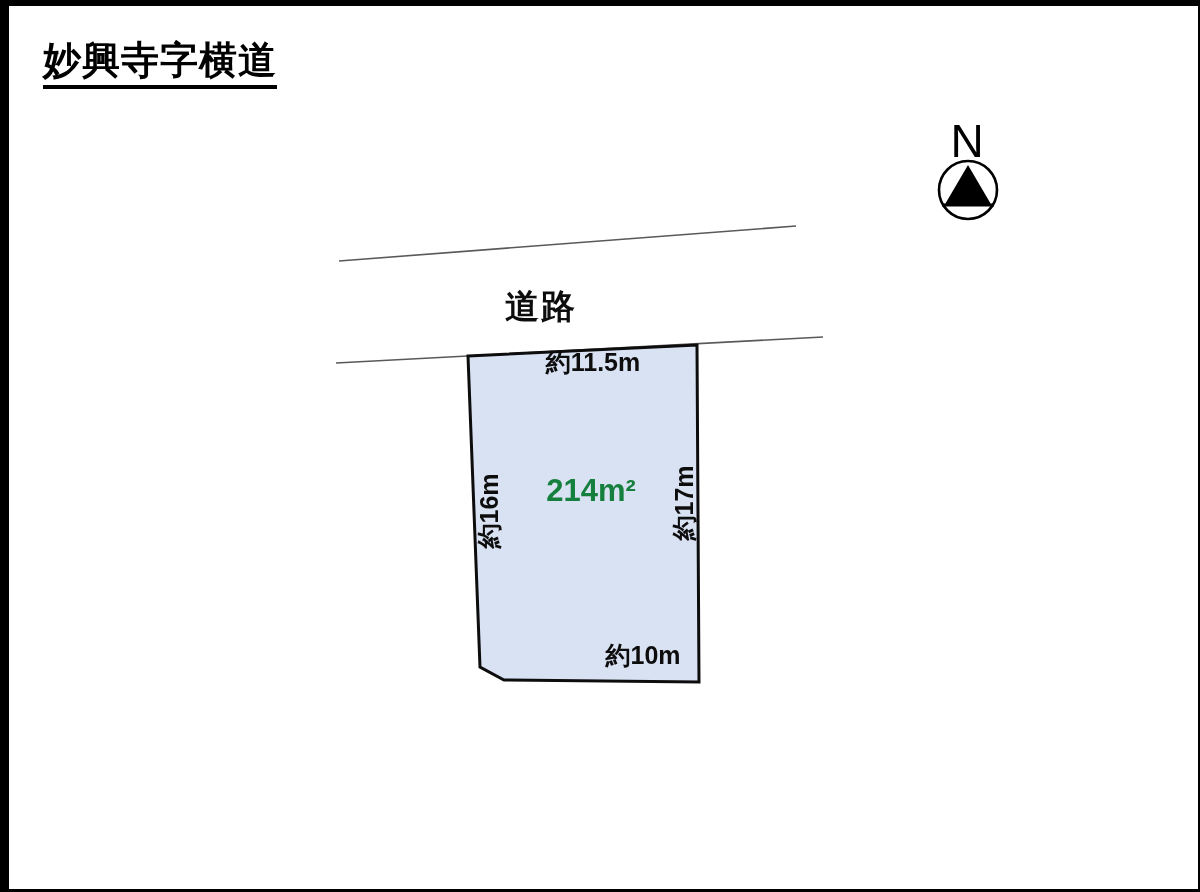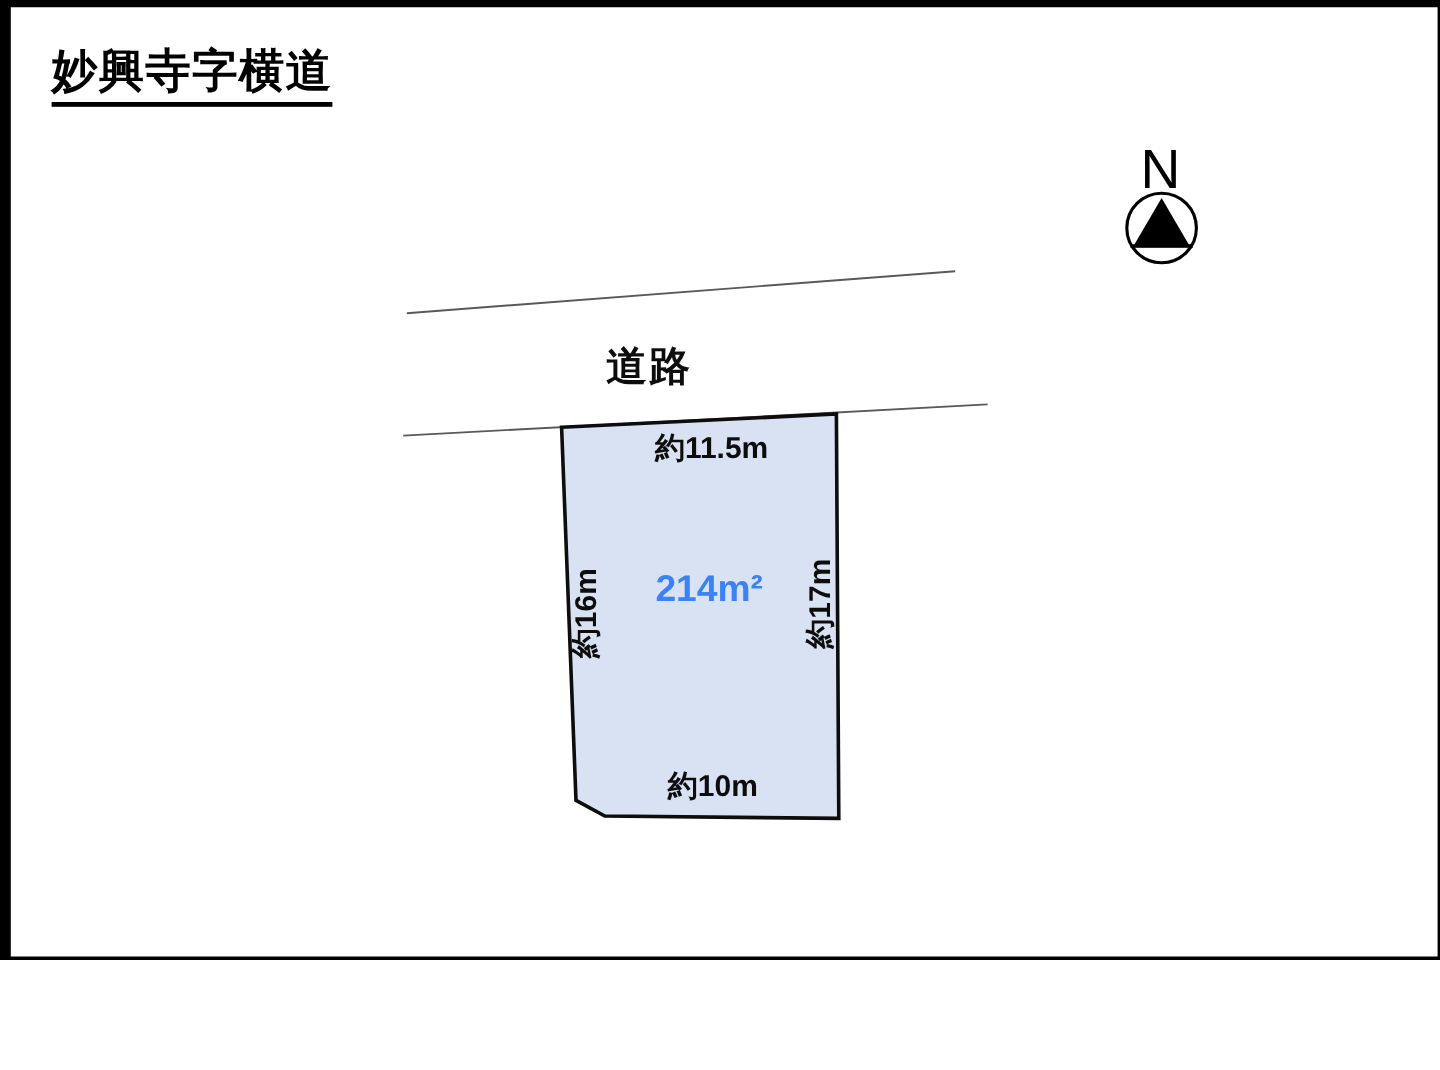--- a/index.html
+++ b/index.html
@@ -5,21 +5,21 @@
   * { margin: 0; padding: 0; box-sizing: border-box; }
   html, body { background: #ffffff; }
   body {
     width: 1200px; height: 892px;
     font-family: "Liberation Sans", "DejaVu Sans", sans-serif;
     color: #111;
     overflow: hidden;
   }
   .page {
     position: relative;
-    width: 1200px; height: 800px;
+    width: 1200px; height: 892px;
     background: #ffffff;
     border-style: solid;
     border-color: #000;
     border-top-width: 6px;
     border-left-width: 9px;
     border-right-width: 2px;
     border-bottom-width: 3px;
   }
   .page-title {
     position: absolute;
@@ -57,33 +57,33 @@
     left: 532px; top: 283px;
     transform: translateX(-50%);
     font-size: 34px;
     font-weight: 600;
     letter-spacing: 2px;
   }
   .dim {
     font-size: 25px;
     font-weight: 700;
   }
-  .dim-top    { left: 584px; top: 356px; transform: translateX(-50%); }
-  .dim-bottom { left: 585px; top: 637px; transform: translateX(-50%); }
+  .dim-top    { left: 584px; top: 344px; transform: translateX(-50%); }
+  .dim-bottom { left: 634px; top: 637px; transform: translateX(-50%); }
   .dim-left   { left: 480px; top: 505px; transform: translate(-50%,-50%) rotate(-90deg); }
   .dim-right  { left: 675px; top: 497px; transform: translate(-50%,-50%) rotate(-90deg); }
   .area-block {
     position: absolute;
     left: 582px; top: 466px;
     transform: translateX(-50%);
     text-align: left;
     font-size: 31px;
     font-weight: 800;
     line-height: 38px;
-    color: #3b82f6;
+    color: #15803d;
     white-space: nowrap;
   }
 </style>
 </head>
 <body>
 
 <div class="page">
 
   <div class="page-title">妙興寺字横道</div>
 

